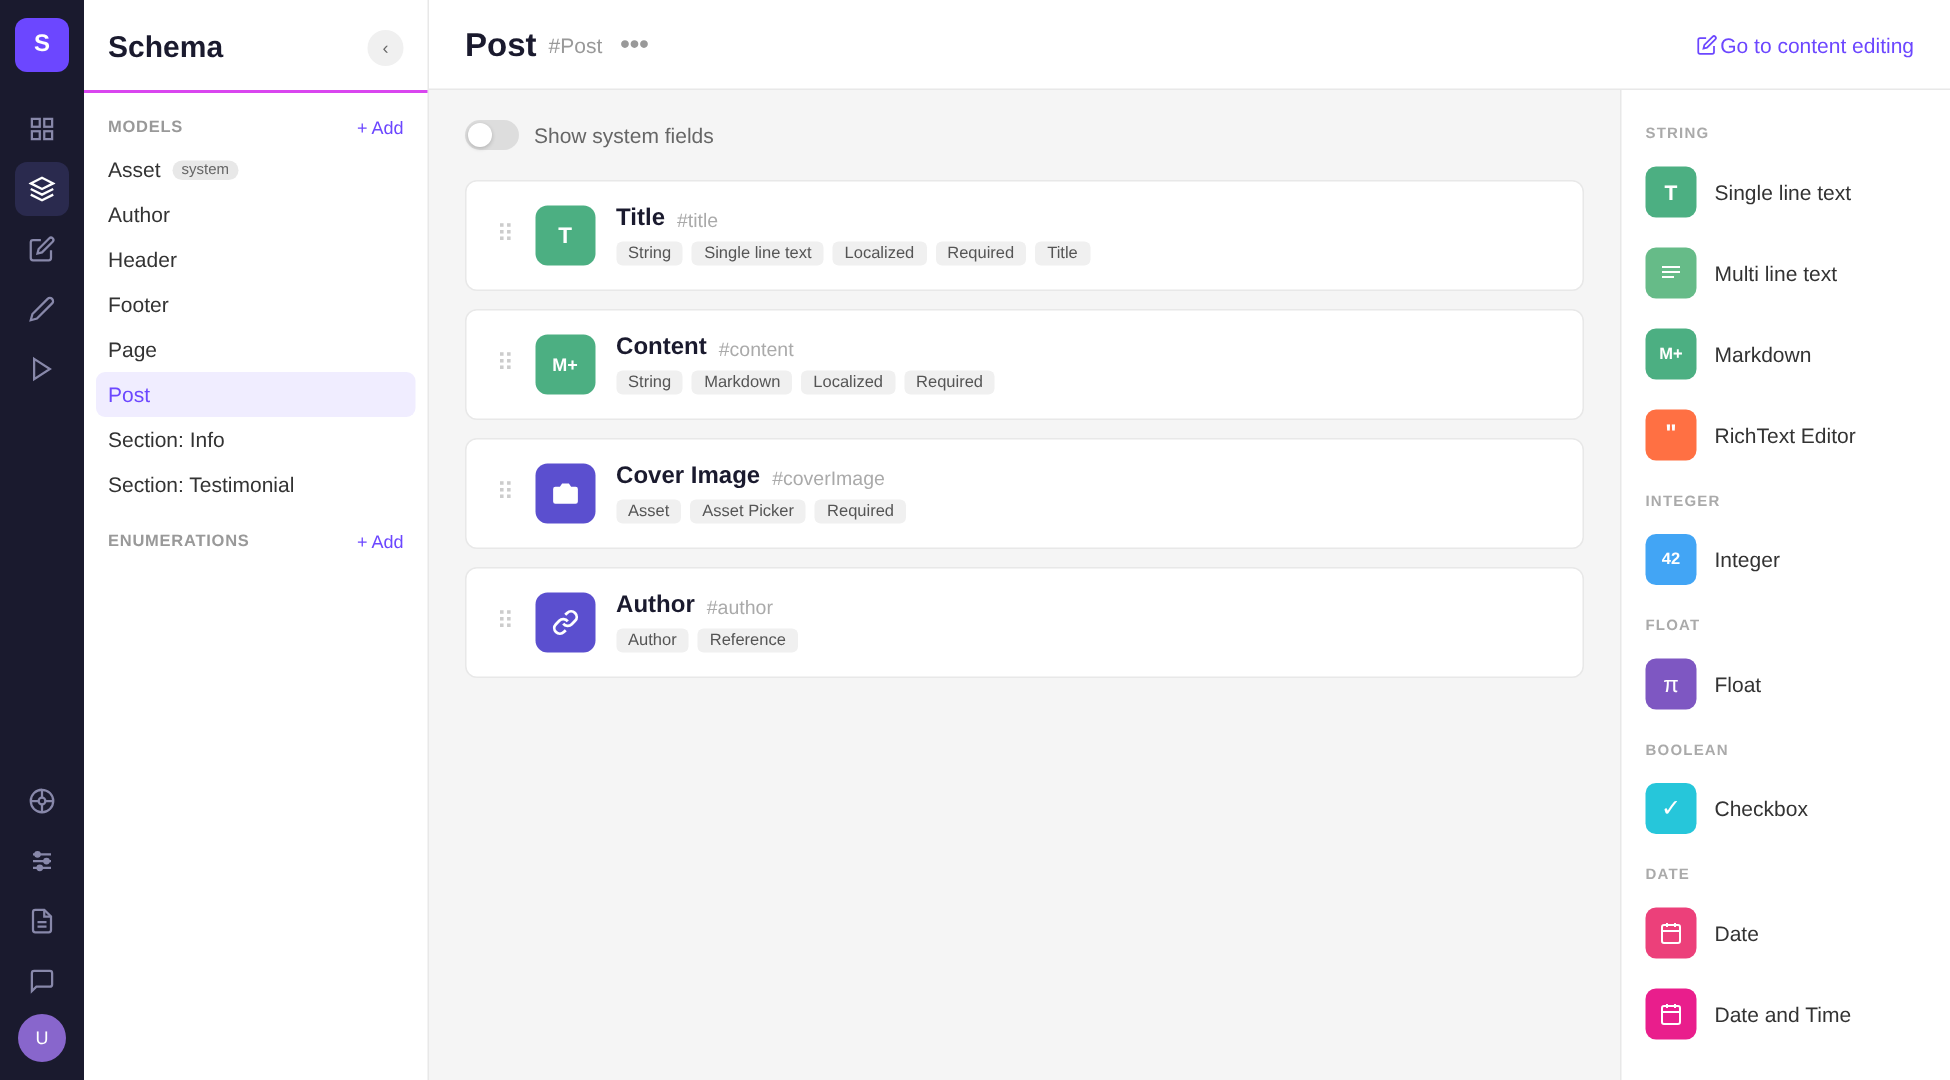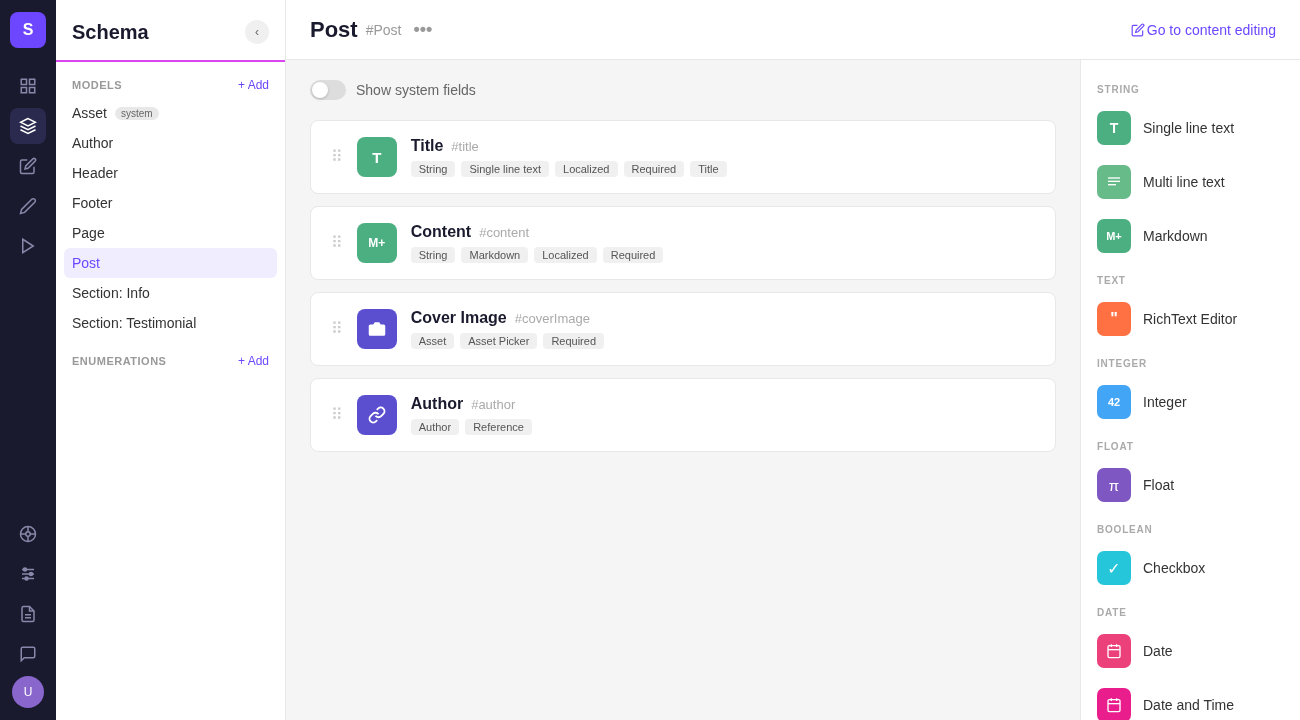--- a/index.html
+++ b/index.html
@@ -557,21 +557,20 @@
         </div>
         <span class="panel-label">Multi line text</span>
       </div>
       <div class="panel-item">
         <div class="panel-icon green-md">
           <span style="font-weight:bold;font-size:11px;">M+</span>
         </div>
         <span class="panel-label">Markdown</span>
       </div>
 
-      <div class="panel-section-label">TEXT</div>
       <div class="panel-item">
         <div class="panel-icon orange">
           <span style="font-size:16px;font-weight:bold;">"</span>
         </div>
         <span class="panel-label">RichText Editor</span>
       </div>
 
       <div class="panel-section-label">INTEGER</div>
       <div class="panel-item">
         <div class="panel-icon blue-int">

